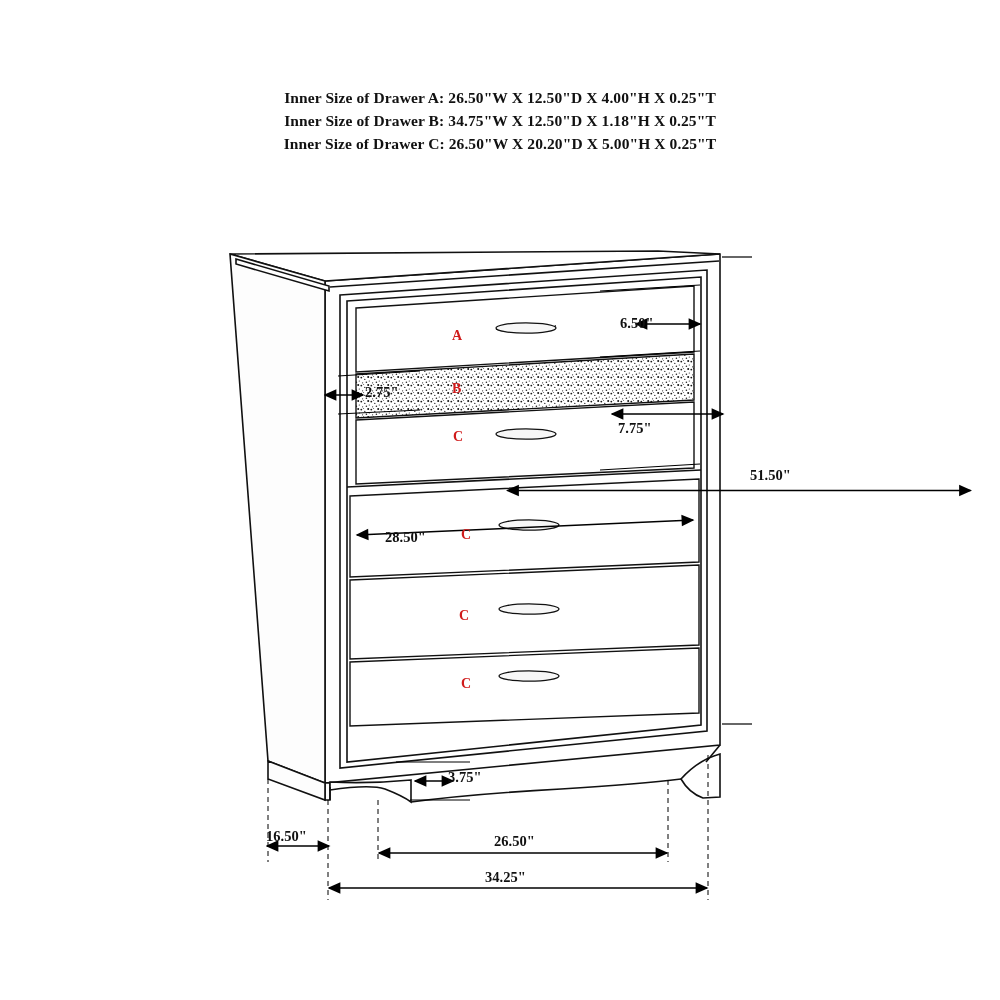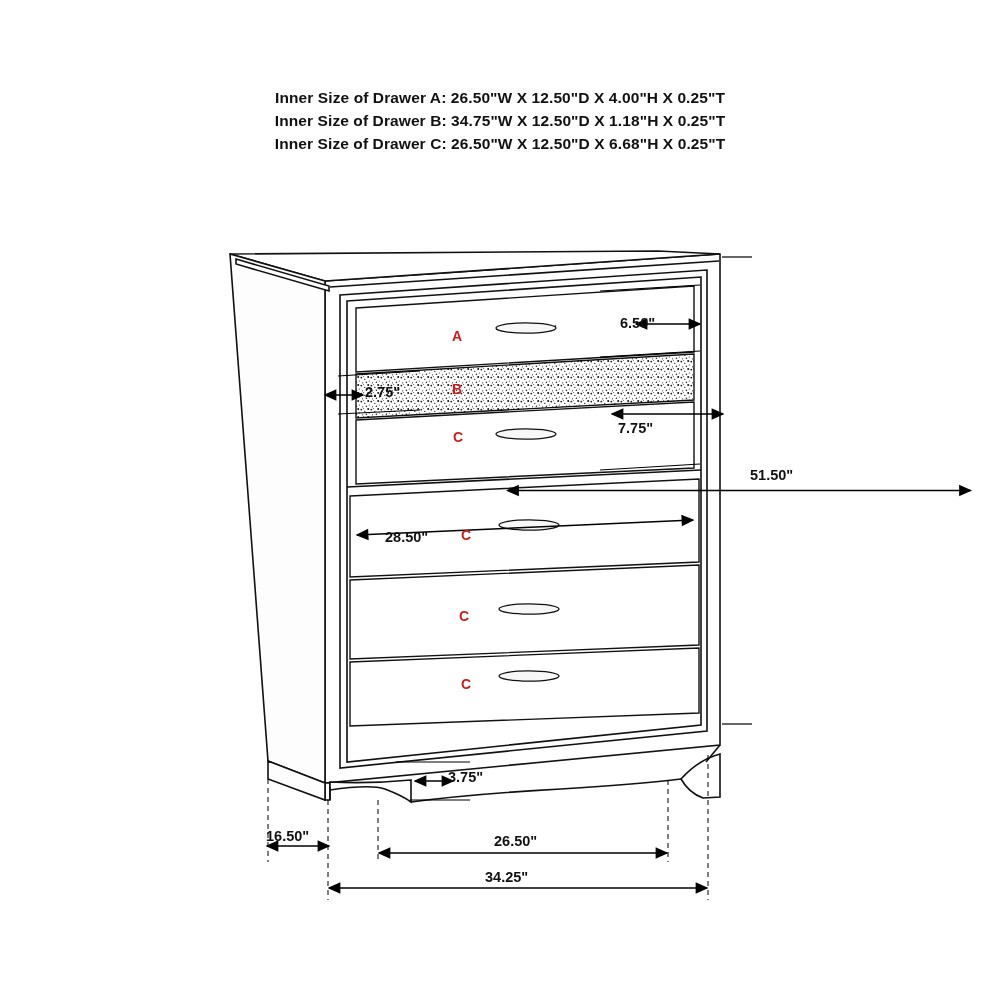--- a/index.html
+++ b/index.html
@@ -12,20 +12,21 @@
     height: 1000px;
     font-family: "Liberation Sans", sans-serif;
     color: #000000;
     position: relative;
     overflow: hidden;
   }
   #stage {
     position: relative;
     width: 1000px;
     height: 1000px;
+    font-family: Liberation Serif, serif;
   }
   .spec-block {
     position: absolute;
     left: 0;
     top: 86px;
     width: 1000px;
     text-align: center;
   }
   .spec-line {
     font-size: 15.5px;
@@ -58,21 +59,21 @@
   }
 </style>
 </head>
 <body>
 
 <div id="stage">
 
   <div class="spec-block">
     <div class="spec-line">Inner Size of Drawer A: 26.50"W X 12.50"D X 4.00"H X 0.25"T</div>
     <div class="spec-line">Inner Size of Drawer B: 34.75"W X 12.50"D X 1.18"H X 0.25"T</div>
-    <div class="spec-line">Inner Size of Drawer C: 26.50"W X 12.50"D X 6.68"H X 0.25"T</div>
+    <div class="spec-line">Inner Size of Drawer C: 26.50"W X 20.20"D X 5.00"H X 0.25"T</div>
   </div>
 
   <svg class="draw" viewBox="0 0 1000 1000">
     <defs>
       <marker id="arrU" markerWidth="9" markerHeight="9" refX="4.5" refY="8" orient="auto">
         <path d="M4.5 0 L0.6 8.6 L8.4 8.6 Z" fill="#000"></path>
       </marker>
       <marker id="arrStart" markerWidth="9" markerHeight="9" refX="1" refY="4.5" orient="auto">
         <path d="M0 4.5 L8.6 0.6 L8.6 8.4 Z" fill="#000"></path>
       </marker>

